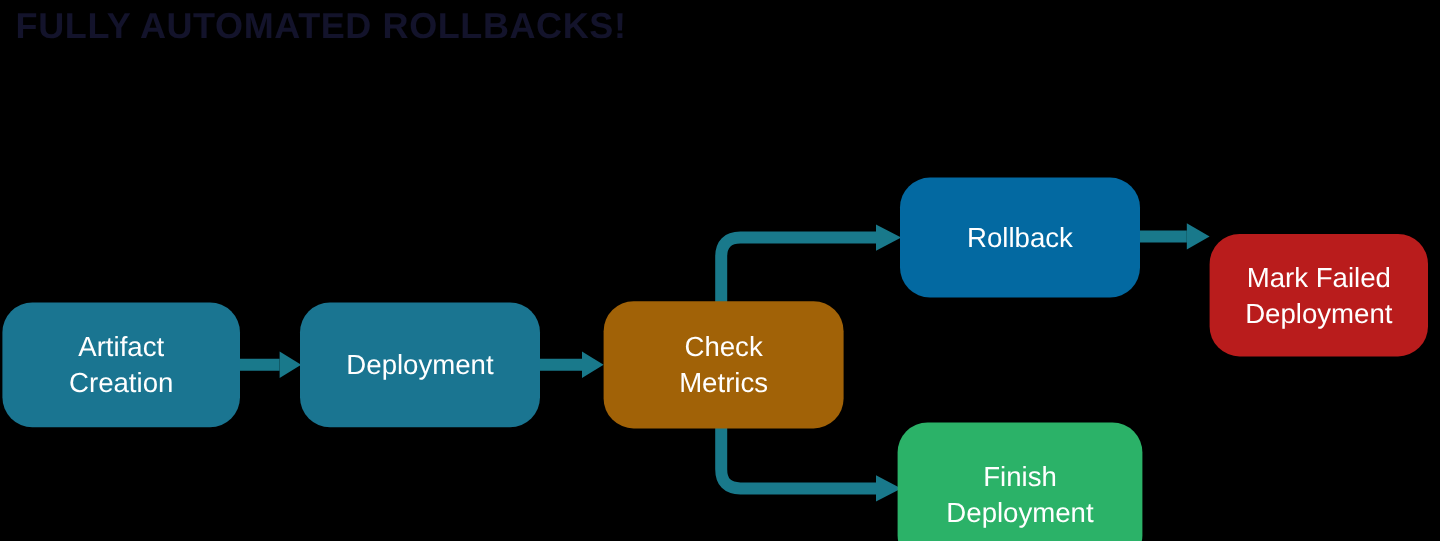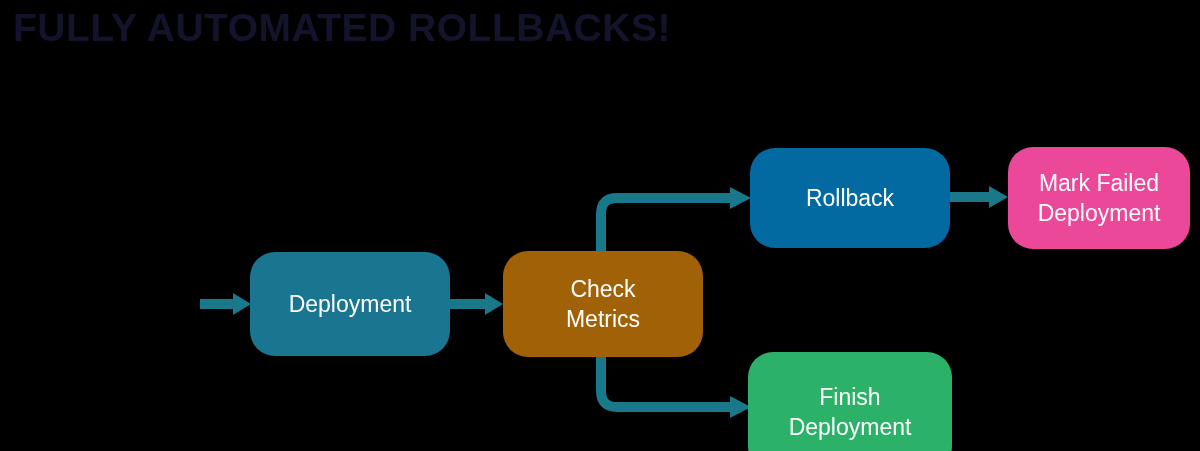--- a/index.html
+++ b/index.html
@@ -13,21 +13,21 @@
     height: 451px;
     background: var(--background, #000);
     overflow: hidden;
     font-family: "Liberation Sans", sans-serif;
   }
   .slide-title {
     position: absolute;
     left: 13px;
     top: 6px;
     margin: 0;
-    font-size: 39px;
+    font-size: 30px;
     font-weight: 700;
     letter-spacing: 0.5px;
     color: var(--title-text, #13132b);
     white-space: nowrap;
   }
   .connectors {
     position: absolute;
     left: 0;
     top: 0;
     width: 1200px;
@@ -86,35 +86,39 @@
     <g>
       <path d="M950 197 L989 197"></path>
       <polygon points="989,186 1008,197 989,208"></polygon>
     </g>
     <g>
       <path d="M601 356 L601 391 Q601 407 617 407 L730 407"></path>
       <polygon points="730,396 751,407 730,418"></polygon>
     </g>
   </svg>
 
+  <div class="node n-artifact" style="background: rgb(26, 117, 145);">
+    <span class="node-label">Artifact
+Creation</span>
+  </div>
 
   <div class="node n-deploy" style="background: rgb(26, 117, 145);">
     <span class="node-label">Deployment</span>
   </div>
 
   <div class="node n-check" style="background: #a16207;">
     <span class="node-label">Check
 Metrics</span>
   </div>
 
   <div class="node n-rollback" style="background: #0369a1;">
     <span class="node-label">Rollback</span>
   </div>
 
-  <div class="node n-failed" style="background: #ec4899;">
+  <div class="node n-failed" style="background: #b91c1c; margin-top: 48px;">
     <span class="node-label">Mark Failed
 Deployment</span>
   </div>
 
   <div class="node n-finish" style="background: rgb(43, 178, 104);">
     <span class="node-label">Finish
 Deployment</span>
   </div>
 
 </div>

